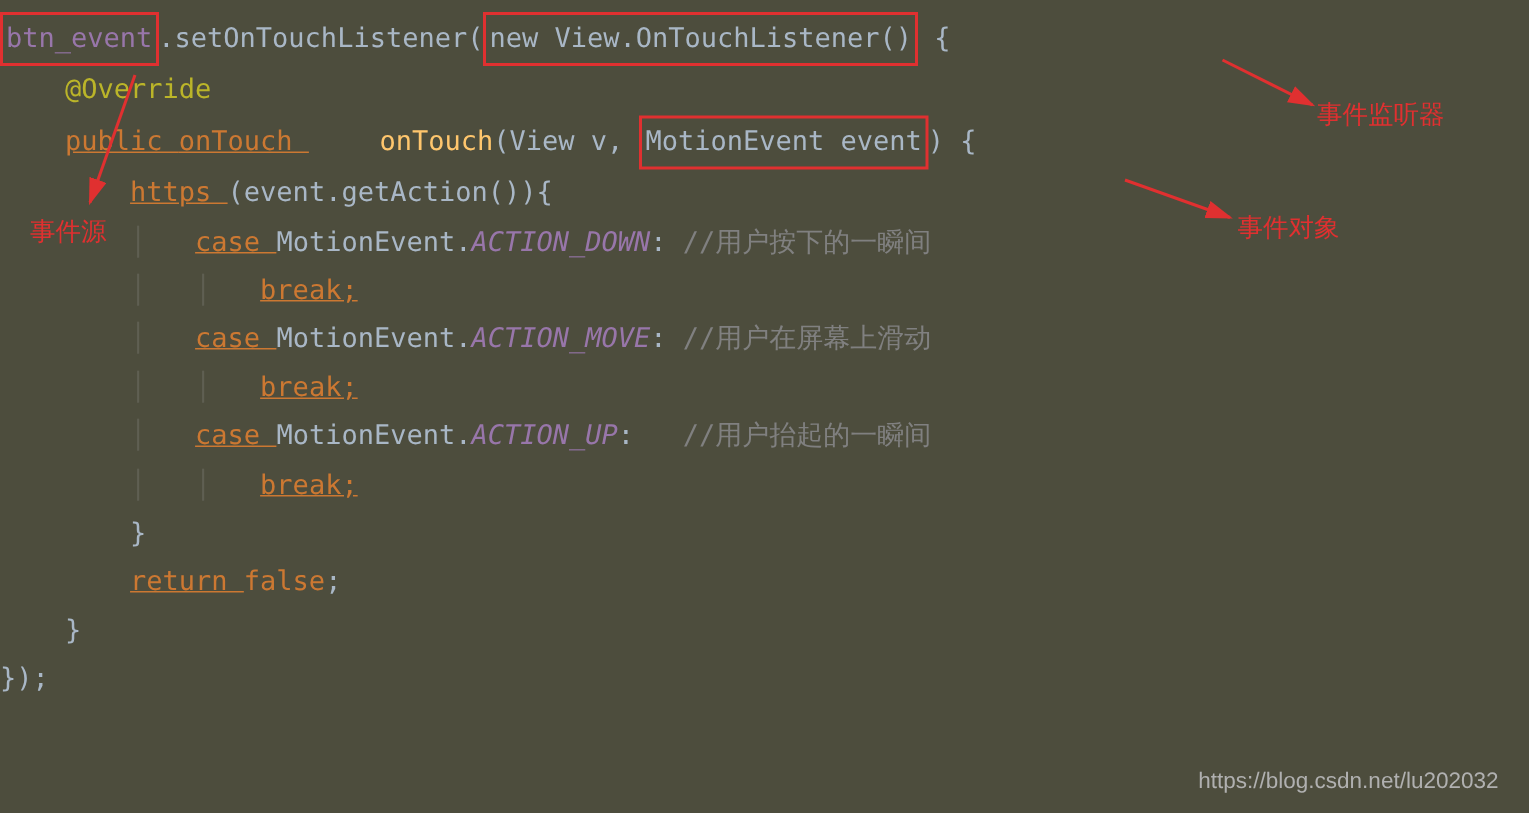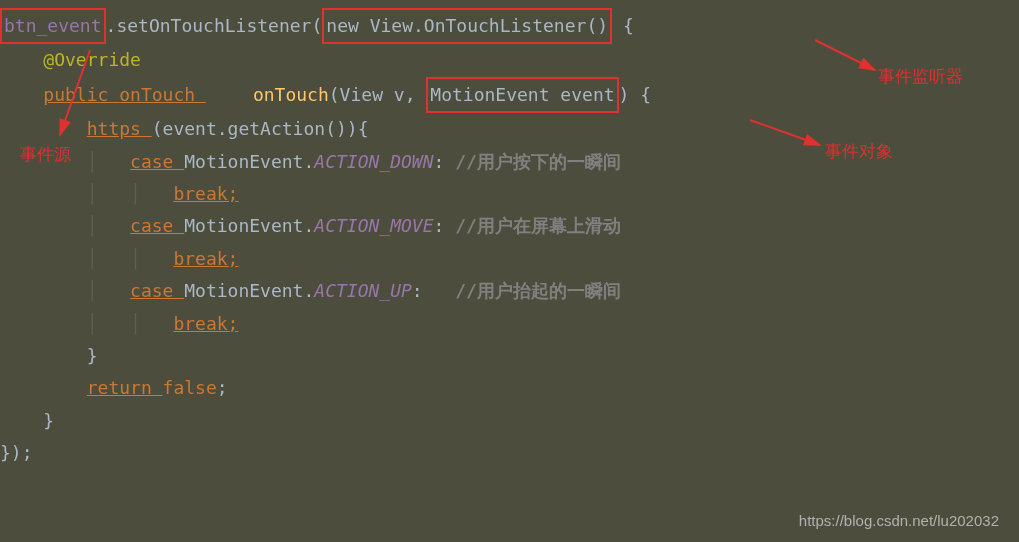--- a/index.html
+++ b/index.html
@@ -14,21 +14,21 @@
       overflow: hidden;
       position: relative;
       padding: 8px 0;
     }
     .line { white-space: pre; position: relative; }
     .variable { color: #9876aa; }
     .keyword { color: #cc7832; text-decoration: underline; }
     .annotation { color: #bbb529; }
     .method { color: #ffc66d; margin-left: 47px; }
     .static-field { color: #9876aa; font-style: italic; margin-top: 40px; }
-    .comment { color: #808080; font-weight: bold; }
+    .comment { color: #808080; }
     .normal { color: #a9b7c6; }
     .false-val { color: #cc7832; }
     
     .red-box {
       border: 2px solid #e03030;
       display: inline-block;
       padding: 0 2px;
     }
     
     .red-label {

